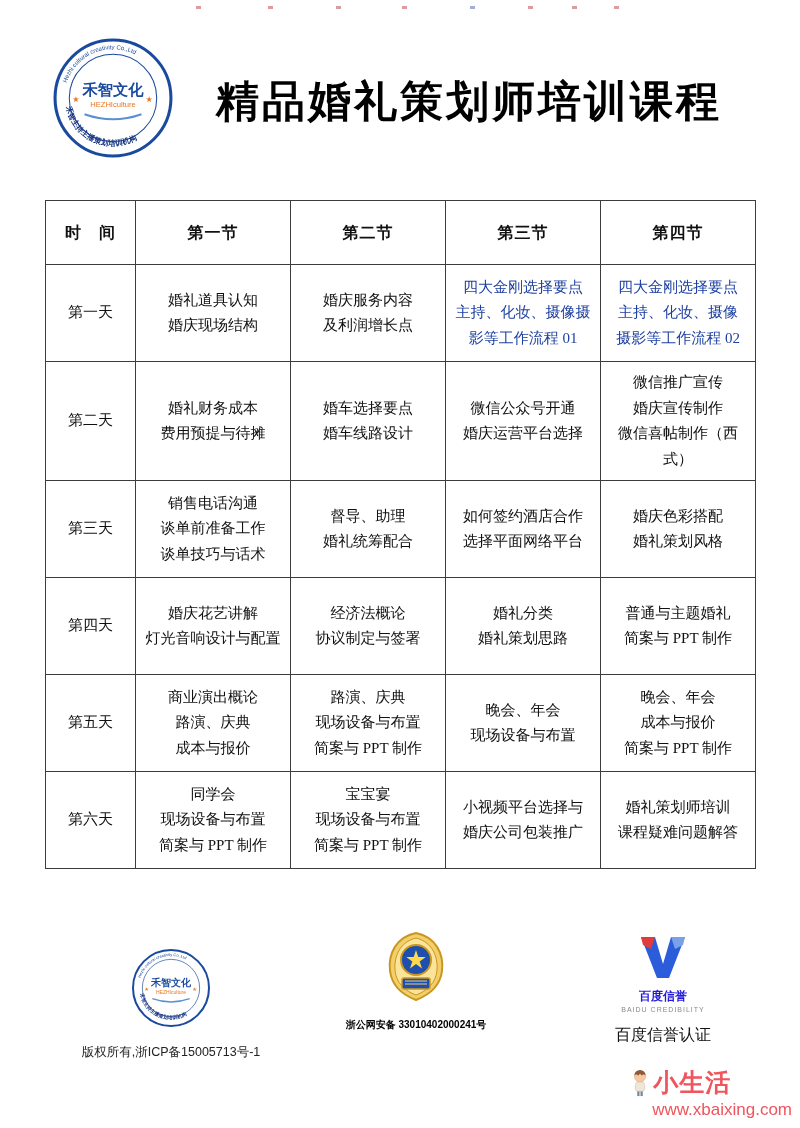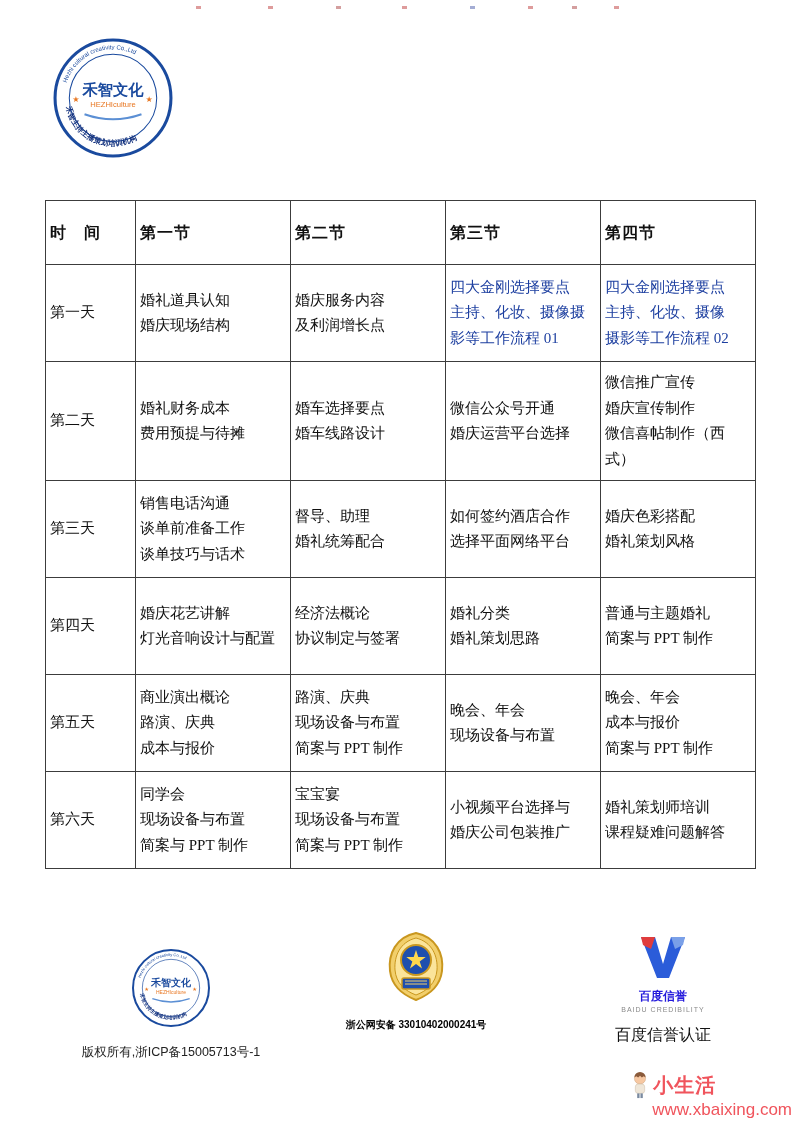--- a/index.html
+++ b/index.html
@@ -26,21 +26,21 @@
     font-family: "Liberation Sans", sans-serif;
   }
 
   
   .course-table {
     position: absolute; top: 200px; left: 45px;
     width: 710px; border-collapse: collapse; table-layout: fixed;
     font-family: "Liberation Serif", "DejaVu Serif", serif;
   }
   .course-table th, .course-table td {
-    border: 1px solid #3c3c3c; text-align: left; vertical-align: middle;
+    border: 1px solid #3c3c3c; text-align: center; vertical-align: middle;
     font-size: 15px; line-height: 1.7; padding: 8px 4px;
     white-space: pre-line; color: #101010; margin-top: 25px;
   }
   .course-table thead th { font-size: 16px; font-weight: bold; height: 64px; letter-spacing: 1px; }
   .course-table tbody tr { height: 97px; }
   .day-cell { font-size: 15px; }
 
   
   .footer-left { position: absolute; left: 68px; top: 948px; width: 206px; text-align: center; }
   .footer-left svg { width: 80px; height: 80px; }
@@ -50,21 +50,21 @@
   .police-text { margin-top: 10px; font-size: 10px; font-weight: bold; color: #000; }
 
   .footer-right { position: absolute; left: 588px; top: 932px; width: 150px; text-align: center; }
   .baidu-name { color: #2319dc; font-size: 12px; font-weight: bold; margin-top: 2px; }
   .baidu-latin { color: #8a8a8a; font-size: 7px; letter-spacing: 1px; margin-top: 1px; }
   .baidu-cert { color: #111; font-size: 16px; margin-top: 12px; }
 
   
   .watermark { position: absolute; right: 8px; bottom: 8px; text-align: left; }
   .wm-row { display: flex; align-items: center; gap: 3px; }
-  .wm-site { color: #f0545c; font-size: 20px; font-weight: bold; letter-spacing: 1px; }
+  .wm-site { color: #f0545c; font-size: 25px; font-weight: bold; letter-spacing: 1px; }
   .wm-url { color: #f0545c; font-size: 17px; margin-top: 1px; padding-left: 22px; }
 
   .hidden-defs { position: absolute; width: 0; height: 0; overflow: hidden; }
 </style>
 </head>
 <body>
 
 <svg class="hidden-defs" aria-hidden="true">
   <defs>
     <symbol id="hezhiLogo" viewBox="0 0 120 120">
@@ -95,20 +95,21 @@
   <div class="top-speck" style="left:402px;background:#c34a4a"></div>
   <div class="top-speck" style="left:470px;background:#5a6ab0"></div>
   <div class="top-speck" style="left:528px;background:#c34a4a"></div>
   <div class="top-speck" style="left:572px;background:#b05050"></div>
   <div class="top-speck" style="left:614px;background:#c34a4a"></div>
 
   <div class="header">
     <svg class="logo-main">
         <use href="#hezhiLogo"></use>
       </svg>
+    <h1 class="page-title">精品婚礼策划师培训课程</h1>
   </div>
 
   <table class="course-table">
     <colgroup>
       <col style="width:90px">
       <col style="width:155px">
       <col style="width:155px">
       <col style="width:155px">
       <col style="width:155px">
     </colgroup>

